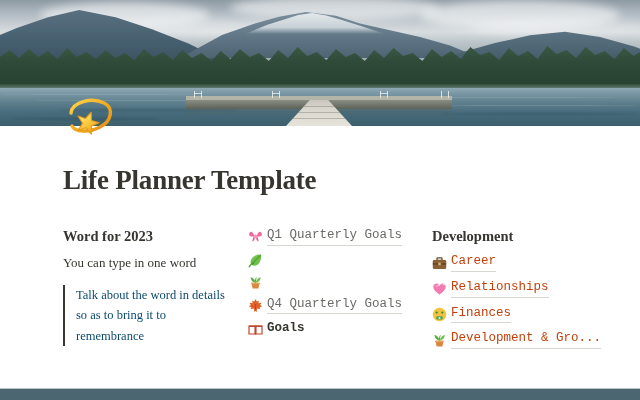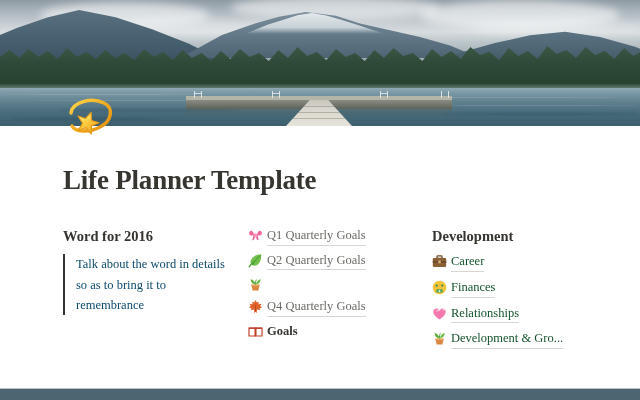--- a/index.html
+++ b/index.html
@@ -228,24 +228,25 @@
     font-family: Liberation Serif, serif;
   }
 
   .link-list {
     list-style: none;
     margin: 0;
     padding: 0;
   }
   .link-row {
     display: flex;
-    align-items: flex-start;
+    align-items: center;
     margin-bottom: 7px;
     white-space: nowrap;
     overflow: hidden;
+    font-family: Liberation Mono, monospace;
   }
   .link-row:last-child { margin-bottom: 4px; }
   .row-emoji {
     width: 15px;
     height: 15px;
     flex: 0 0 15px;
     margin-right: 4px;
     display: inline-block;
     line-height: 0;
   }
@@ -255,21 +256,21 @@
     border-bottom: 1px solid #d8d6d1;
     line-height: 1.25;
     padding-bottom: 1px;
   }
   .row-label.strong {
     color: #37352f;
     font-weight: bold;
     border-bottom: none;
   }
   .row-label.dark {
-    color: #14532d;
+    color: #c2410c;
   }
   .col-3 .link-row { margin-bottom: 8px; }
 
   .bottom-bar {
     position: absolute;
     left: 0;
     bottom: 0;
     width: 640px;
     height: 11px;
     background: #4c6671;
@@ -349,21 +350,22 @@
   </svg>
 </div>
 
 <div class="page">
 
   <div class="page-title">Life Planner Template</div>
 
   <div class="columns">
 
     <div class="col col-1">
-      <div class="col-heading">Word for 2016</div>
+      <div class="col-heading">Word for 2023</div>
+      <p class="col-para">You can type in one word</p>
       <blockquote class="quote">Talk about the word in details so as to bring it to remembrance</blockquote>
     </div>
 
     <div class="col col-2">
       <ul class="link-list">
 
         <li class="link-row">
           <span class="row-emoji">
             <svg width="15" height="15" viewBox="0 0 15 15">
               <path d="M2 3.2 C0.5 4.8 1 7.2 3.2 7.4 L6.6 7.5 L5.2 4.4 C4.3 2.5 3 2.2 2 3.2 Z" fill="#f06a9c"></path>
@@ -377,21 +379,20 @@
         </li>
 
         <li class="link-row">
           <span class="row-emoji">
             <svg width="15" height="15" viewBox="0 0 15 15">
               <path d="M13.2 1.6 C8 1.4 3.4 4 2.6 8.2 C2.2 10.4 3.4 12.2 5.4 12.6 C9.6 13.4 13.4 9.4 13.2 1.6 Z" fill="#6fbf4a"></path>
               <path d="M12.6 2.4 C9.4 4.8 6.2 8 4.4 12.2" stroke="#3f8f2c" stroke-width="0.9" fill="none"></path>
               <path d="M1.2 13.8 C2.2 12.2 3.4 10.6 5 9.2" stroke="#4ea134" stroke-width="1.3" fill="none" stroke-linecap="round"></path>
             </svg>
           </span>
-          <span class="row-label">Q2 Quarterly Goals</span>
         </li>
 
         <li class="link-row">
           <span class="row-emoji">
             <svg width="15" height="15" viewBox="0 0 15 15">
               <path d="M7.5 7.5 C7 4.6 5 2.6 2.6 2.2 C2.8 5.2 4.6 7.1 7.1 7.6 Z" fill="#5fae3c"></path>
               <path d="M7.8 7.5 C8.3 4.6 10.3 2.6 12.7 2.2 C12.5 5.2 10.7 7.1 8.2 7.6 Z" fill="#6fc04a"></path>
               <path d="M7.5 8 C7.3 5.8 7.6 4 8.4 2.6" stroke="#4c9a31" stroke-width="0.9" fill="none"></path>
               <path d="M3.6 8.6 H11.4 L10.4 13.6 H4.6 Z" fill="#d9873f"></path>
               <rect x="3.1" y="7.5" width="8.8" height="1.7" rx="0.5" fill="#e8a05a"></rect>
@@ -438,44 +439,44 @@
             </svg>
           </span>
           <span class="row-label dark">Career</span>
         </li>
 
 
 
         <li class="link-row">
           <span class="row-emoji">
             <svg width="15" height="15" viewBox="0 0 15 15">
+              <path d="M7.5 13.4 C2.4 10 0.8 7.4 1.4 5 C1.9 3 4.1 2 5.8 3 C6.6 3.5 7.2 4.2 7.5 4.9 C7.8 4.2 8.4 3.5 9.2 3 C10.9 2 13.1 3 13.6 5 C14.2 7.4 12.6 10 7.5 13.4 Z" fill="#f57ab0"></path>
+              <path d="M4.6 5.2 C5.2 4.6 6.2 4.4 6.9 4.8" stroke="#ffc3dd" stroke-width="1.1" fill="none" stroke-linecap="round"></path>
+              <path d="M11.9 1.5 l0.5 1.2 1.2 0.5 -1.2 0.5 -0.5 1.2 -0.5 -1.2 -1.2 -0.5 1.2 -0.5 z" fill="#ffd9ea"></path>
+            </svg>
+          </span>
+          <span class="row-label dark">Relationships</span>
+        </li>
+
+        <li class="link-row">
+          <span class="row-emoji">
+            <svg width="15" height="15" viewBox="0 0 15 15">
               <circle cx="7.5" cy="7.5" r="6.8" fill="#f5c33b"></circle>
               <path d="M3.3 5.6 l1.4 -1.4 1.4 1.4 -1.4 1.4 z" fill="#3b8f4a"></path>
               <path d="M8.9 5.6 l1.4 -1.4 1.4 1.4 -1.4 1.4 z" fill="#3b8f4a"></path>
               <rect x="4.3" y="9.2" width="6.4" height="3.4" rx="0.8" fill="#4aa55c"></rect>
               <circle cx="7.5" cy="10.9" r="1" fill="#e8f4e8"></circle>
             </svg>
           </span>
           <span class="row-label dark">Finances</span>
         </li>
 
         <li class="link-row">
           <span class="row-emoji">
             <svg width="15" height="15" viewBox="0 0 15 15">
-              <path d="M7.5 13.4 C2.4 10 0.8 7.4 1.4 5 C1.9 3 4.1 2 5.8 3 C6.6 3.5 7.2 4.2 7.5 4.9 C7.8 4.2 8.4 3.5 9.2 3 C10.9 2 13.1 3 13.6 5 C14.2 7.4 12.6 10 7.5 13.4 Z" fill="#f57ab0"></path>
-              <path d="M4.6 5.2 C5.2 4.6 6.2 4.4 6.9 4.8" stroke="#ffc3dd" stroke-width="1.1" fill="none" stroke-linecap="round"></path>
-              <path d="M11.9 1.5 l0.5 1.2 1.2 0.5 -1.2 0.5 -0.5 1.2 -0.5 -1.2 -1.2 -0.5 1.2 -0.5 z" fill="#ffd9ea"></path>
-            </svg>
-          </span>
-          <span class="row-label dark">Relationships</span>
-        </li>
-
-        <li class="link-row">
-          <span class="row-emoji">
-            <svg width="15" height="15" viewBox="0 0 15 15">
               <path d="M7.5 7.3 C6.9 4.4 4.9 2.4 2.5 2 C2.7 5 4.5 6.9 7 7.4 Z" fill="#5fae3c"></path>
               <path d="M7.8 7.3 C8.4 4.4 10.4 2.4 12.8 2 C12.6 5 10.8 6.9 8.3 7.4 Z" fill="#6fc04a"></path>
               <path d="M7.5 7.8 C7.3 5.6 7.6 3.8 8.4 2.4" stroke="#4c9a31" stroke-width="0.9" fill="none"></path>
               <path d="M3.6 8.6 H11.4 L10.4 13.6 H4.6 Z" fill="#d9873f"></path>
               <rect x="3.1" y="7.5" width="8.8" height="1.7" rx="0.5" fill="#e8a05a"></rect>
             </svg>
           </span>
           <span class="row-label dark">Development &amp; Gro...</span>
         </li>
 

